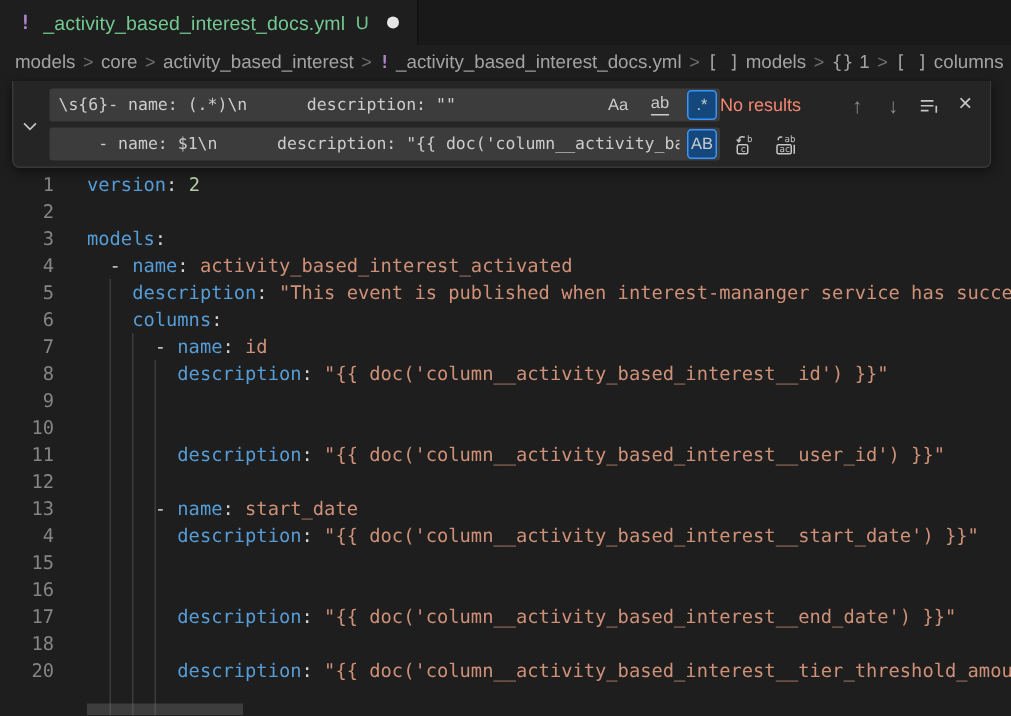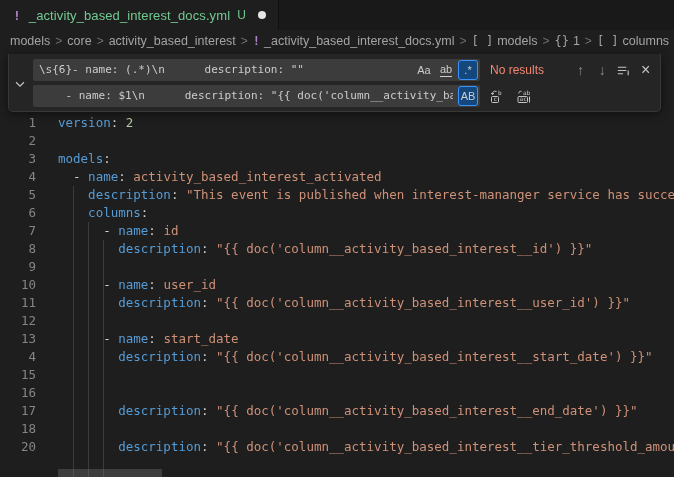--- a/index.html
+++ b/index.html
@@ -43,26 +43,26 @@
   .fw-toggle { position:absolute; left:2px; top:21px; width:18px; height:18px; display:flex;
     align-items:center; justify-content:center; cursor:pointer; }
   .fw-rows { position:absolute; left:24px; top:5px; right:5px; }
   .fw-row { display:flex; align-items:center; height:22px; margin-bottom:4px; }
   .fw-input { position:relative; width:447px; height:22px; background:#3c3c3c; border-radius:2px;
     overflow:hidden; flex:0 0 447px; }
   .fw-text { position:absolute; left:6px; top:0; line-height:22px; white-space:pre;
     font-family:"DejaVu Sans Mono", monospace; font-size:11px; color:#cccccc; }
   .fw-input.find .fw-text { max-width:368px; overflow:hidden; }
   .fw-input.repl .fw-text { max-width:414px; overflow:hidden; }
-  .fw-opts { position:absolute; right:2px; top:1px; display:flex; gap:2px; background:#3c3c3c; }
+  .fw-opts { position:absolute; right:2px; top:1px; display:flex; gap:8px; background:#3c3c3c; }
   .opt { width:20px; height:20px; border-radius:3px; display:flex; align-items:center; justify-content:center;
     color:#cccccc; font-size:11px; cursor:pointer; border:1px solid transparent; }
   .opt.word span { border-bottom:1px solid #cccccc; padding-bottom:1px; }
   .opt.active { background:#14477c; border:1px solid #3794ff; }
-  .fw-results { color:#f48771; font-size:12px; margin-left:10px; min-width:78px; }
+  .fw-results { color:#f48771; font-size:12px; min-width:78px; }
   .fw-btn { width:21px; height:21px; margin-left:3px; display:flex; align-items:center; justify-content:center;
     color:#c5c5c5; font-size:14px; cursor:pointer; border-radius:4px; }
   .fw-btn.dim { color:#8a8a8a; }
   .fw-row.replace-row .fw-btn { margin-left:6px; }
   svg { display:block; }
 </style>
 </head>
 <body>
 
 <div class="tabbar">
@@ -115,21 +115,21 @@
   <div class="code-rows" id="code-rows">
       <div class="crow"><span class="ln">1</span><span class="codetext"><span class="tk-k">version</span><span class="tk-p">: </span><span class="tk-num">2</span></span></div>
       <div class="crow"><span class="ln">2</span><span class="codetext"></span></div>
       <div class="crow"><span class="ln">3</span><span class="codetext"><span class="tk-k">models</span><span class="tk-p">:</span></span></div>
       <div class="crow"><span class="ln">4</span><span class="codetext"><span class="tk-p">  - </span><span class="tk-k">name</span><span class="tk-p">: </span><span class="tk-s">activity_based_interest_activated</span></span></div>
       <div class="crow"><span class="ln">5</span><span class="codetext"><span class="tk-p">    </span><span class="tk-k">description</span><span class="tk-p">: </span><span class="tk-s">"This event is published when interest-mananger service has successf</span></span></div>
       <div class="crow"><span class="ln">6</span><span class="codetext"><span class="tk-p">    </span><span class="tk-k">columns</span><span class="tk-p">:</span></span></div>
       <div class="crow"><span class="ln">7</span><span class="codetext"><span class="tk-p">      - </span><span class="tk-k">name</span><span class="tk-p">: </span><span class="tk-s">id</span></span></div>
       <div class="crow"><span class="ln">8</span><span class="codetext"><span class="tk-p">        </span><span class="tk-k">description</span><span class="tk-p">: </span><span class="tk-s">"{{ doc('column__activity_based_interest__id') }}"</span></span></div>
       <div class="crow"><span class="ln">9</span><span class="codetext"></span></div>
-      <div class="crow"><span class="ln">10</span><span class="codetext"><span class="tk-p">      - </span><span class="tk-k">name</span><span class="tk-p">: </span><span class="tk-s">user_id</span></span></div>
+      <div class="crow"><span class="ln">10</span></div>
       <div class="crow"><span class="ln">11</span><span class="codetext"><span class="tk-p">        </span><span class="tk-k">description</span><span class="tk-p">: </span><span class="tk-s">"{{ doc('column__activity_based_interest__user_id') }}"</span></span></div>
       <div class="crow"><span class="ln">12</span><span class="codetext"></span></div>
       <div class="crow"><span class="ln">13</span><span class="codetext"><span class="tk-p">      - </span><span class="tk-k">name</span><span class="tk-p">: </span><span class="tk-s">start_date</span></span></div>
       <div class="crow"><span class="ln">4</span><span class="codetext"><span class="tk-p">        </span><span class="tk-k">description</span><span class="tk-p">: </span><span class="tk-s">"{{ doc('column__activity_based_interest__start_date') }}"</span></span></div>
       <div class="crow"><span class="ln">15</span><span class="codetext"></span></div>
       <div class="crow"><span class="ln">16</span></div>
       <div class="crow"><span class="ln">17</span><span class="codetext"><span class="tk-p">        </span><span class="tk-k">description</span><span class="tk-p">: </span><span class="tk-s">"{{ doc('column__activity_based_interest__end_date') }}"</span></span></div>
       <div class="crow"><span class="ln">18</span><span class="codetext"></span></div>
       <div class="crow"><span class="ln">20</span><span class="codetext"><span class="tk-p">        </span><span class="tk-k">description</span><span class="tk-p">: </span><span class="tk-s">"{{ doc('column__activity_based_interest__tier_threshold_amount</span></span></div>
     </div>

